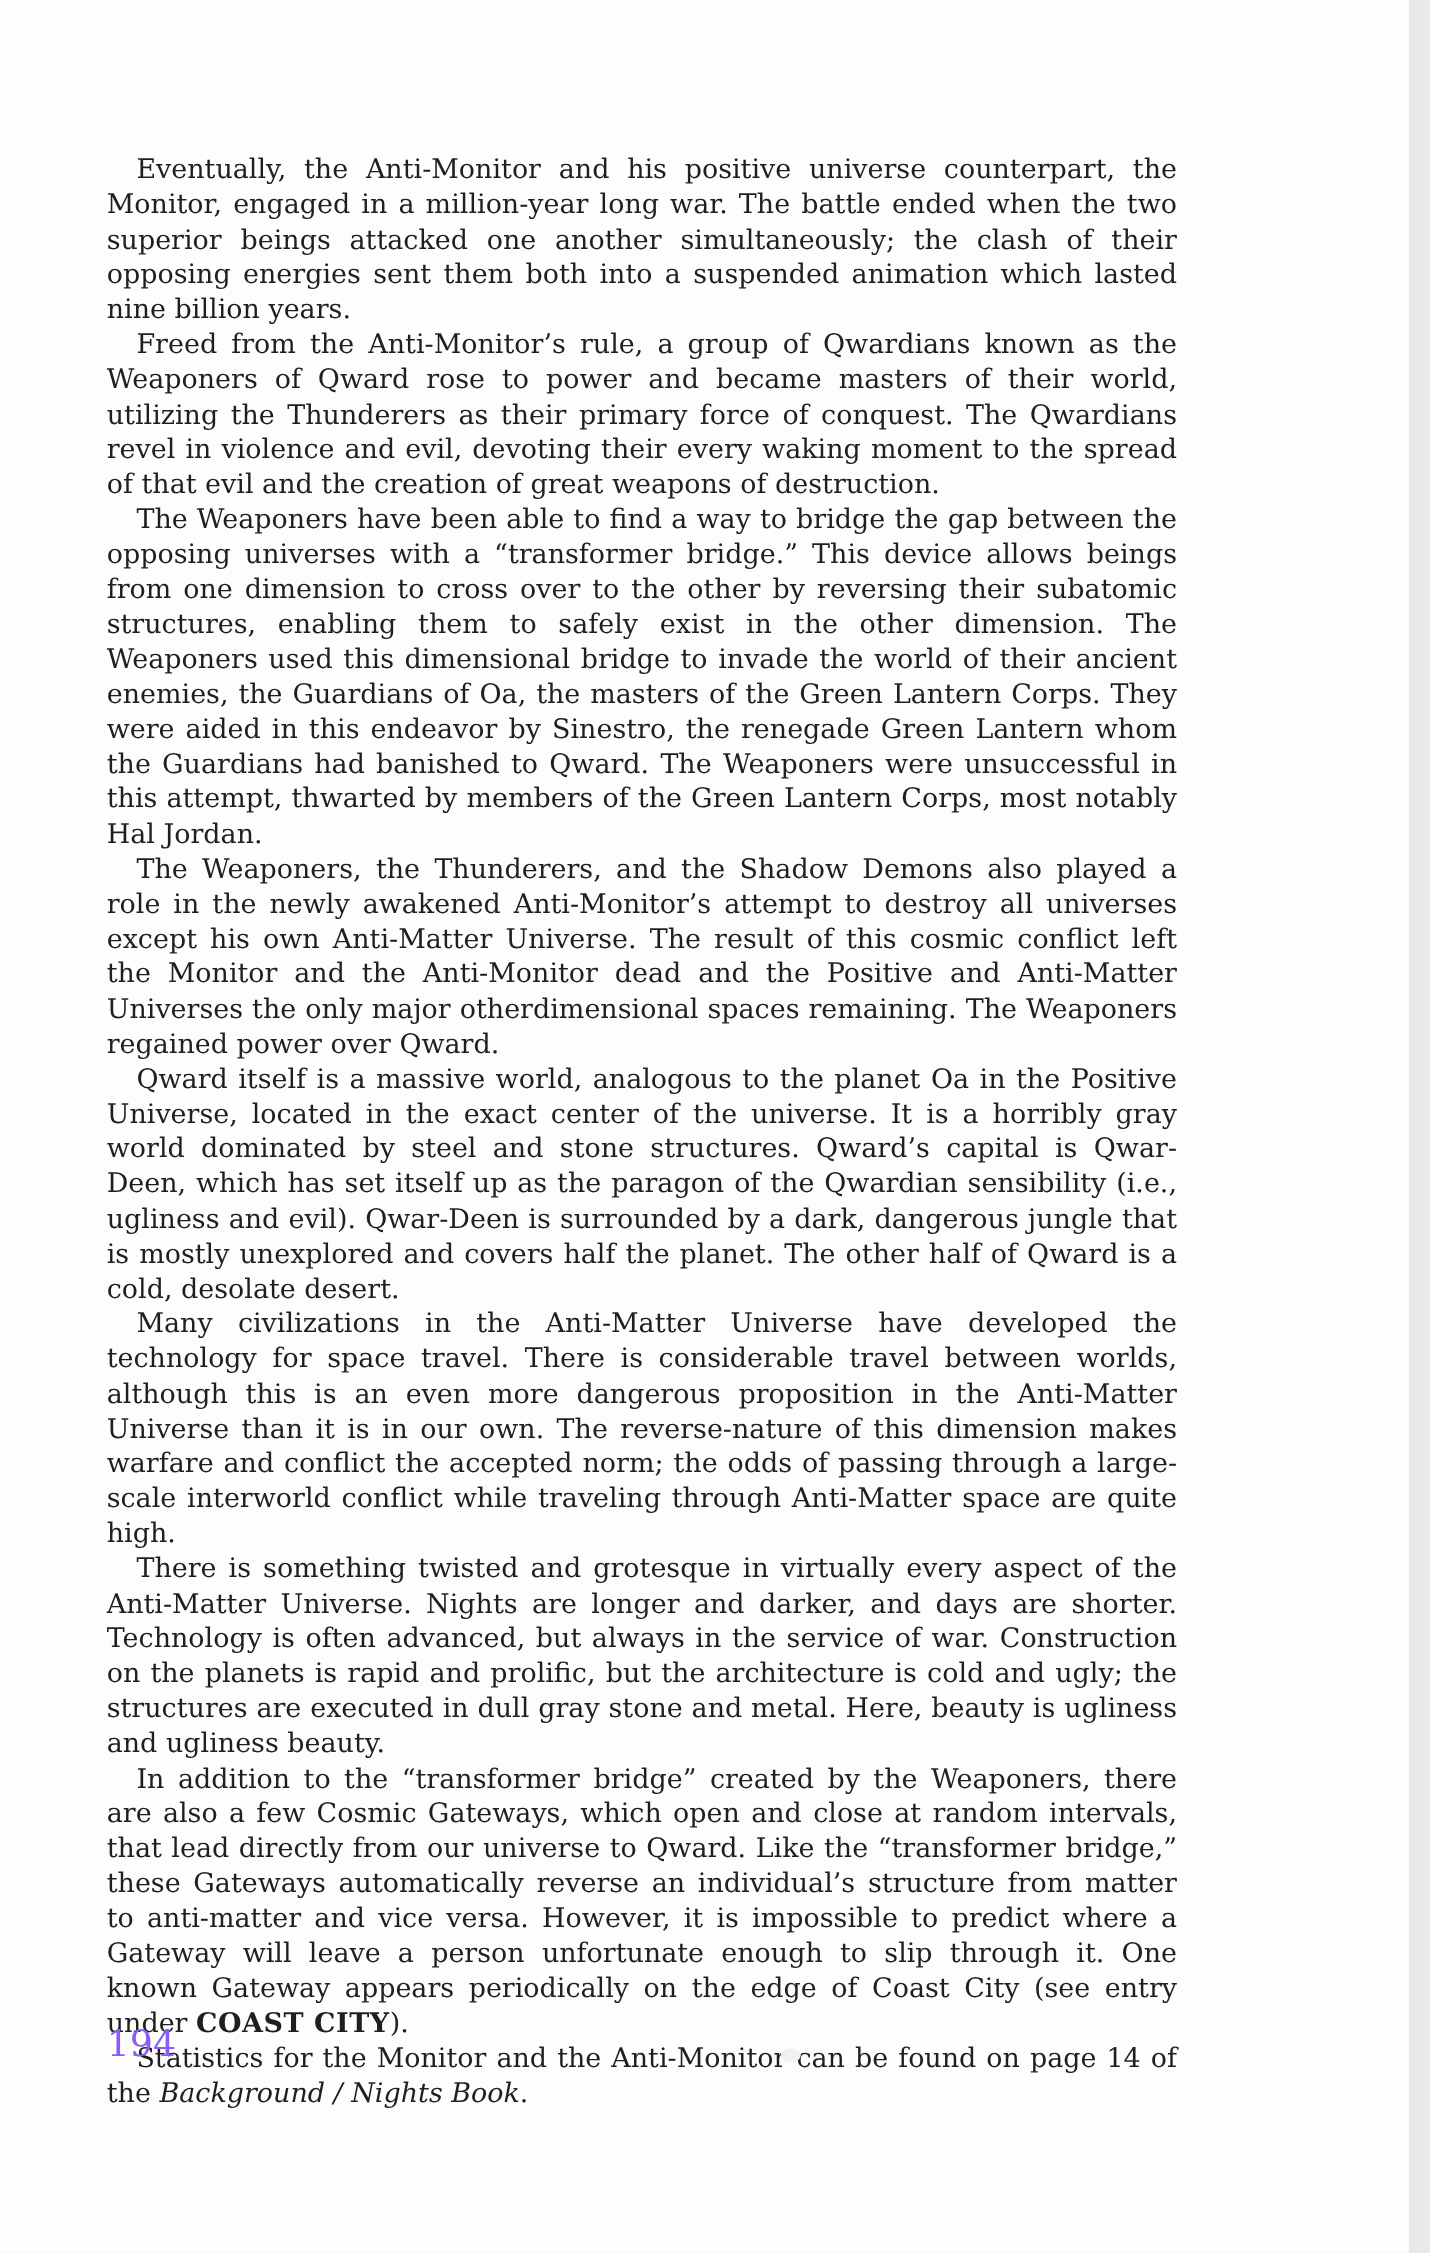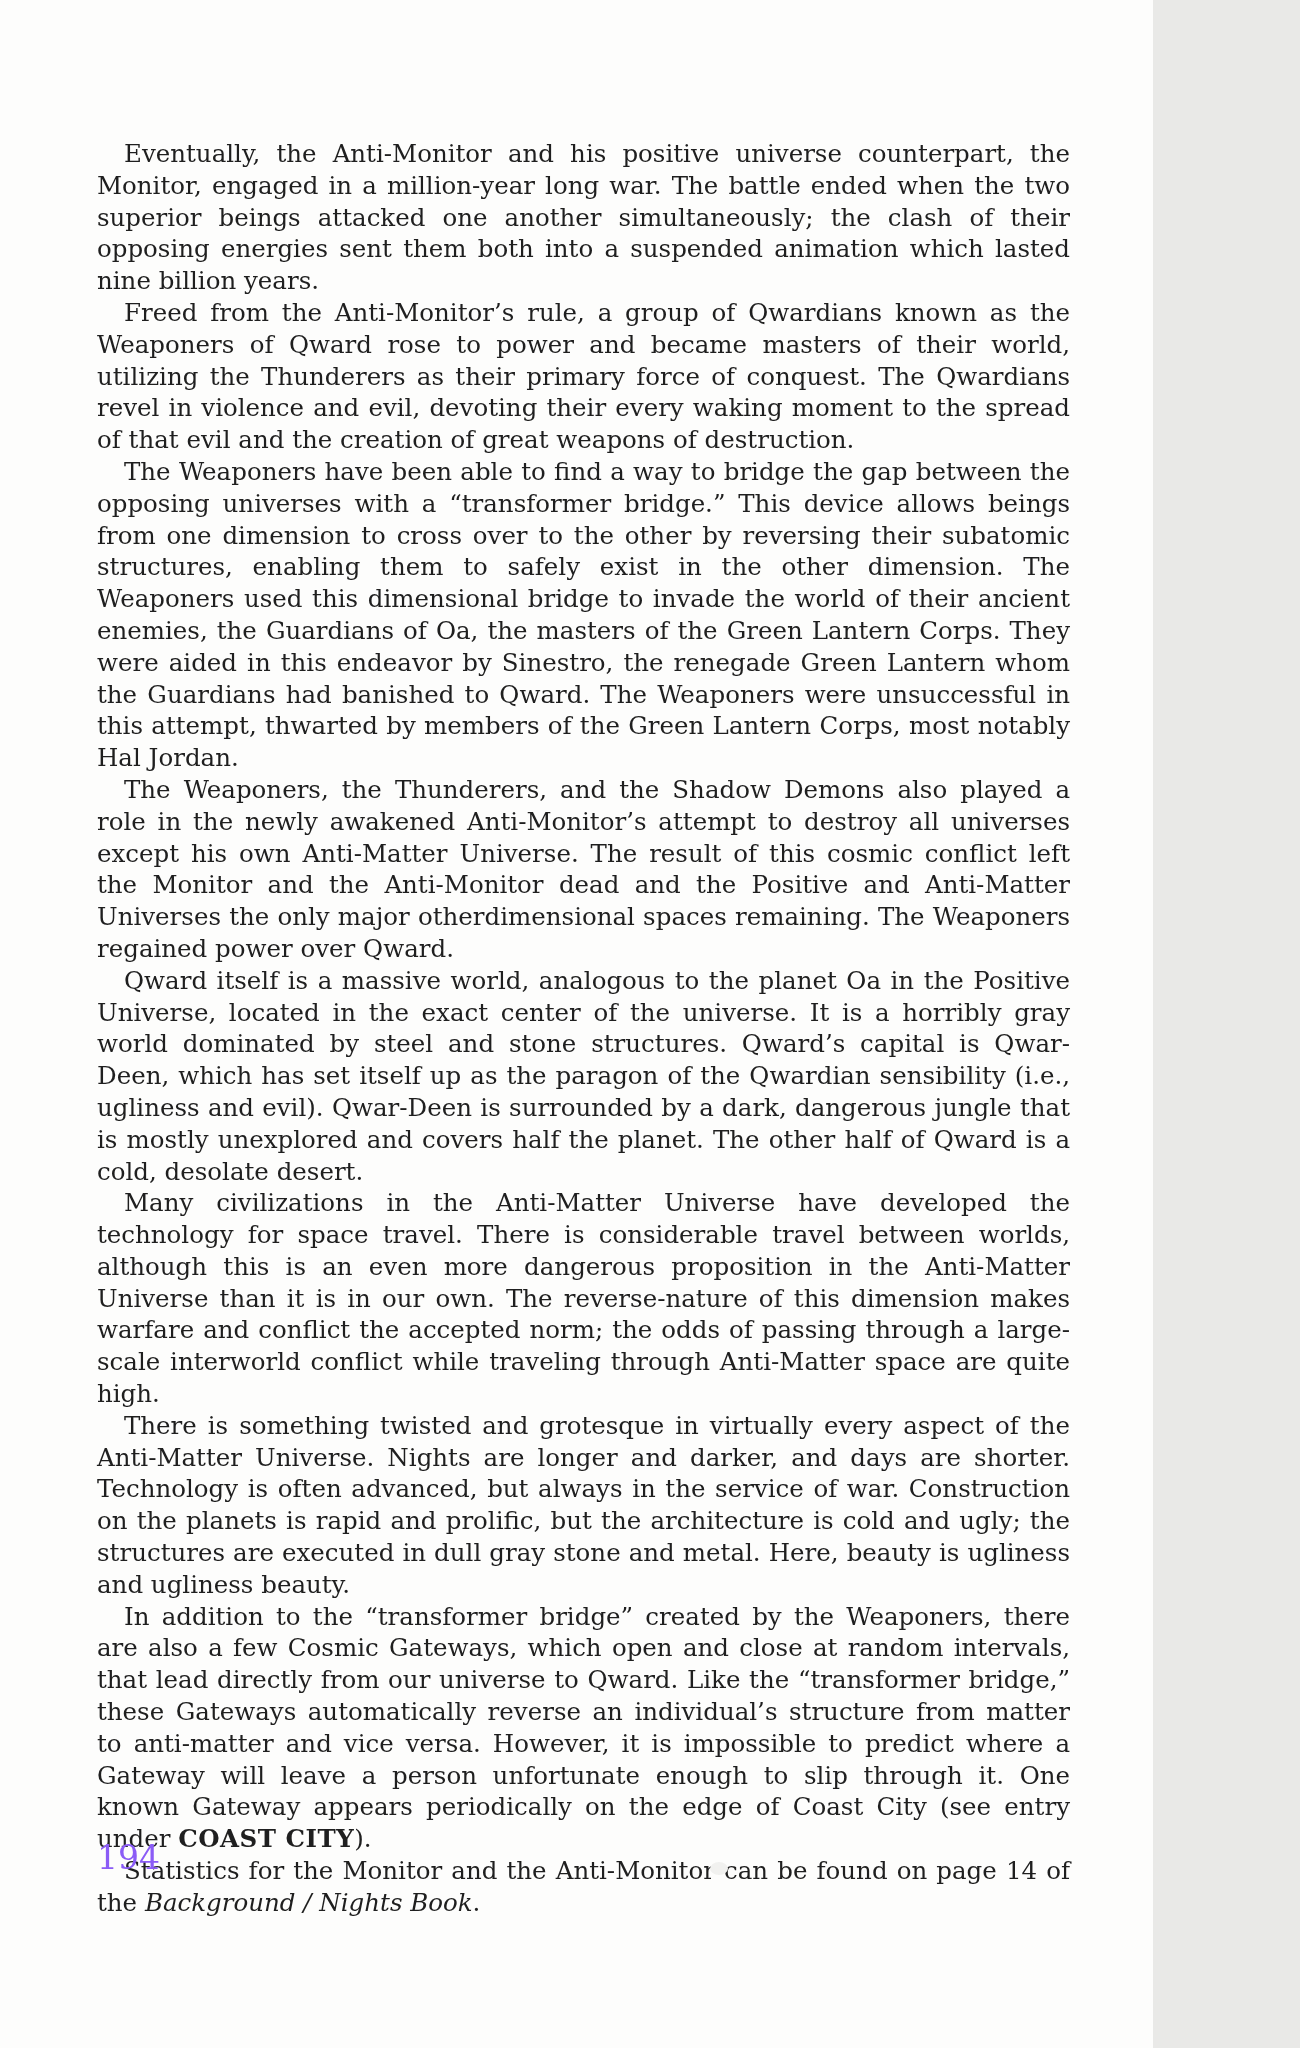--- a/index.html
+++ b/index.html
@@ -2,21 +2,21 @@
 <html><head>
 <meta charset="utf-8">
 <style>
   html, body {
     margin: 0;
     padding: 0;
     background: #e9e9e7;
   }
   .page {
     position: relative;
-    width: 1153px;
+    width: 1281px;
     height: 2048px;
     background: #fdfdfc;
     overflow: hidden;
   }
   .text-column {
     position: absolute;
     left: 97px;
     top: 138px;
     width: 973px;
     font-family: "DejaVu Serif", serif;

